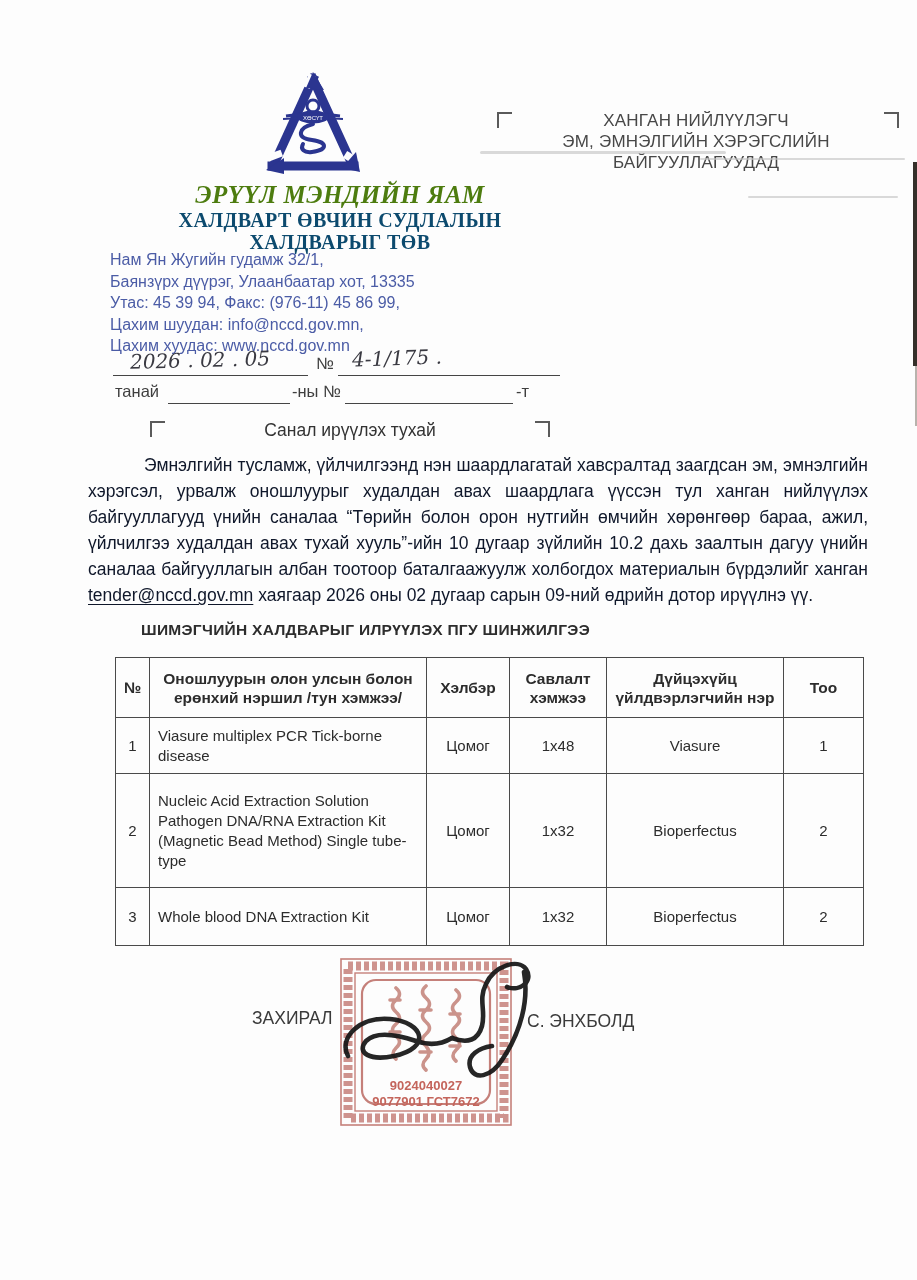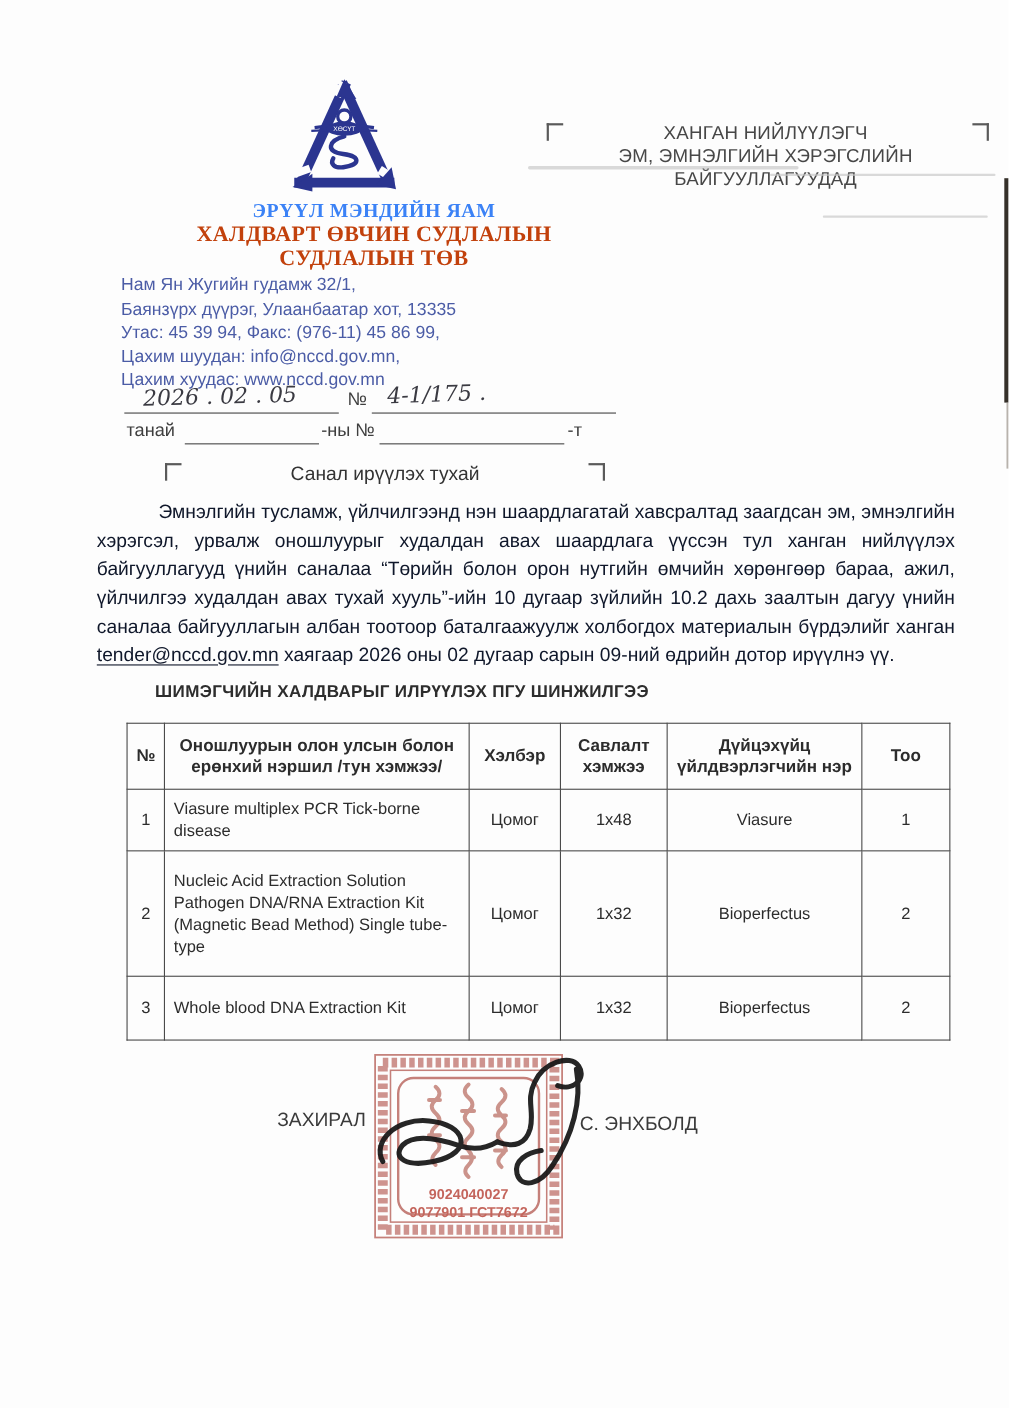--- a/index.html
+++ b/index.html
@@ -3,22 +3,22 @@
 <meta charset="utf-8">
 <style>
   html,body{margin:0;padding:0;background:#ffffff;}
   #page{position:relative;width:917px;height:1280px;background:#fdfdfd;overflow:hidden;
         font-family:"Liberation Sans",sans-serif;color:#2e2e2e;}
 
   
   .logo{position:absolute;left:256px;top:70px;width:114px;height:110px;}
   .orgblock{position:absolute;left:110px;top:181px;width:460px;text-align:center;
             font-family:"Liberation Serif",serif;}
-  .org-l1{font-size:18px;font-weight:bold;color:#3b82f6;letter-spacing:.5px;}
-  .org-l2,.org-l3{font-size:20px;font-weight:bold;color:#c2410c;letter-spacing:.4px;line-height:22px;}
+  .org-l1{font-size:25px;font-weight:bold;color:#4d7c0f;letter-spacing:.5px;font-style:italic;}
+  .org-l2,.org-l3{font-size:20px;font-weight:bold;color:#0c4a6e;letter-spacing:.4px;line-height:22px;}
   .contact{position:absolute;left:110px;top:249px;width:470px;text-align:left;
            color:#4b5ca6;font-size:16px;line-height:21.5px;}
 
   
   .recipient{position:absolute;left:495px;top:110px;width:402px;text-align:center;
              color:#474747;font-size:17px;line-height:21px;letter-spacing:.2px;}
   .corner{position:absolute;width:13px;height:14px;}
   .corner.tl{border-top:2px solid #5a5a5a;border-left:2px solid #5a5a5a;}
   .corner.tr{border-top:2px solid #5a5a5a;border-right:2px solid #5a5a5a;}
   .streak{position:absolute;background:#c6c6c6;border-radius:2px;opacity:.65;}
@@ -89,21 +89,21 @@
       <circle cx="57" cy="36" r="6" fill="none" stroke="#2b3590" stroke-width="3"></circle>
       <ellipse cx="57" cy="47" rx="16" ry="6.5" fill="#2b3590"></ellipse>
       <text x="57" y="49.5" text-anchor="middle" font-size="6" fill="#ffffff" font-family="Liberation Sans, sans-serif">ХӨСҮТ</text>
       <path d="M57 54 C42 58 40 68 56 70 C72 72 72 80 56 82 C48 83 44 79 47 74" stroke="#2b3590" stroke-width="4" fill="none" stroke-linecap="round"></path>
     </g>
   </svg>
 
   <div class="orgblock">
     <div class="org-l1">ЭРҮҮЛ МЭНДИЙН ЯАМ</div>
     <div class="org-l2">ХАЛДВАРТ ӨВЧИН СУДЛАЛЫН</div>
-    <div class="org-l3">СУДЛАЛЫН ТӨВ</div>
+    <div class="org-l3">ХАЛДВАРЫГ ТӨВ</div>
   </div>
 
   <div class="contact">
     <div>Нам Ян Жугийн гудамж 32/1,</div>
     <div>Баянзүрх дүүрэг, Улаанбаатар хот, 13335</div>
     <div>Утас: 45 39 94, Факс: (976-11) 45 86 99,</div>
     <div>Цахим шуудан: info@nccd.gov.mn,</div>
     <div>Цахим хуудас: www.nccd.gov.mn</div>
   </div>
 

